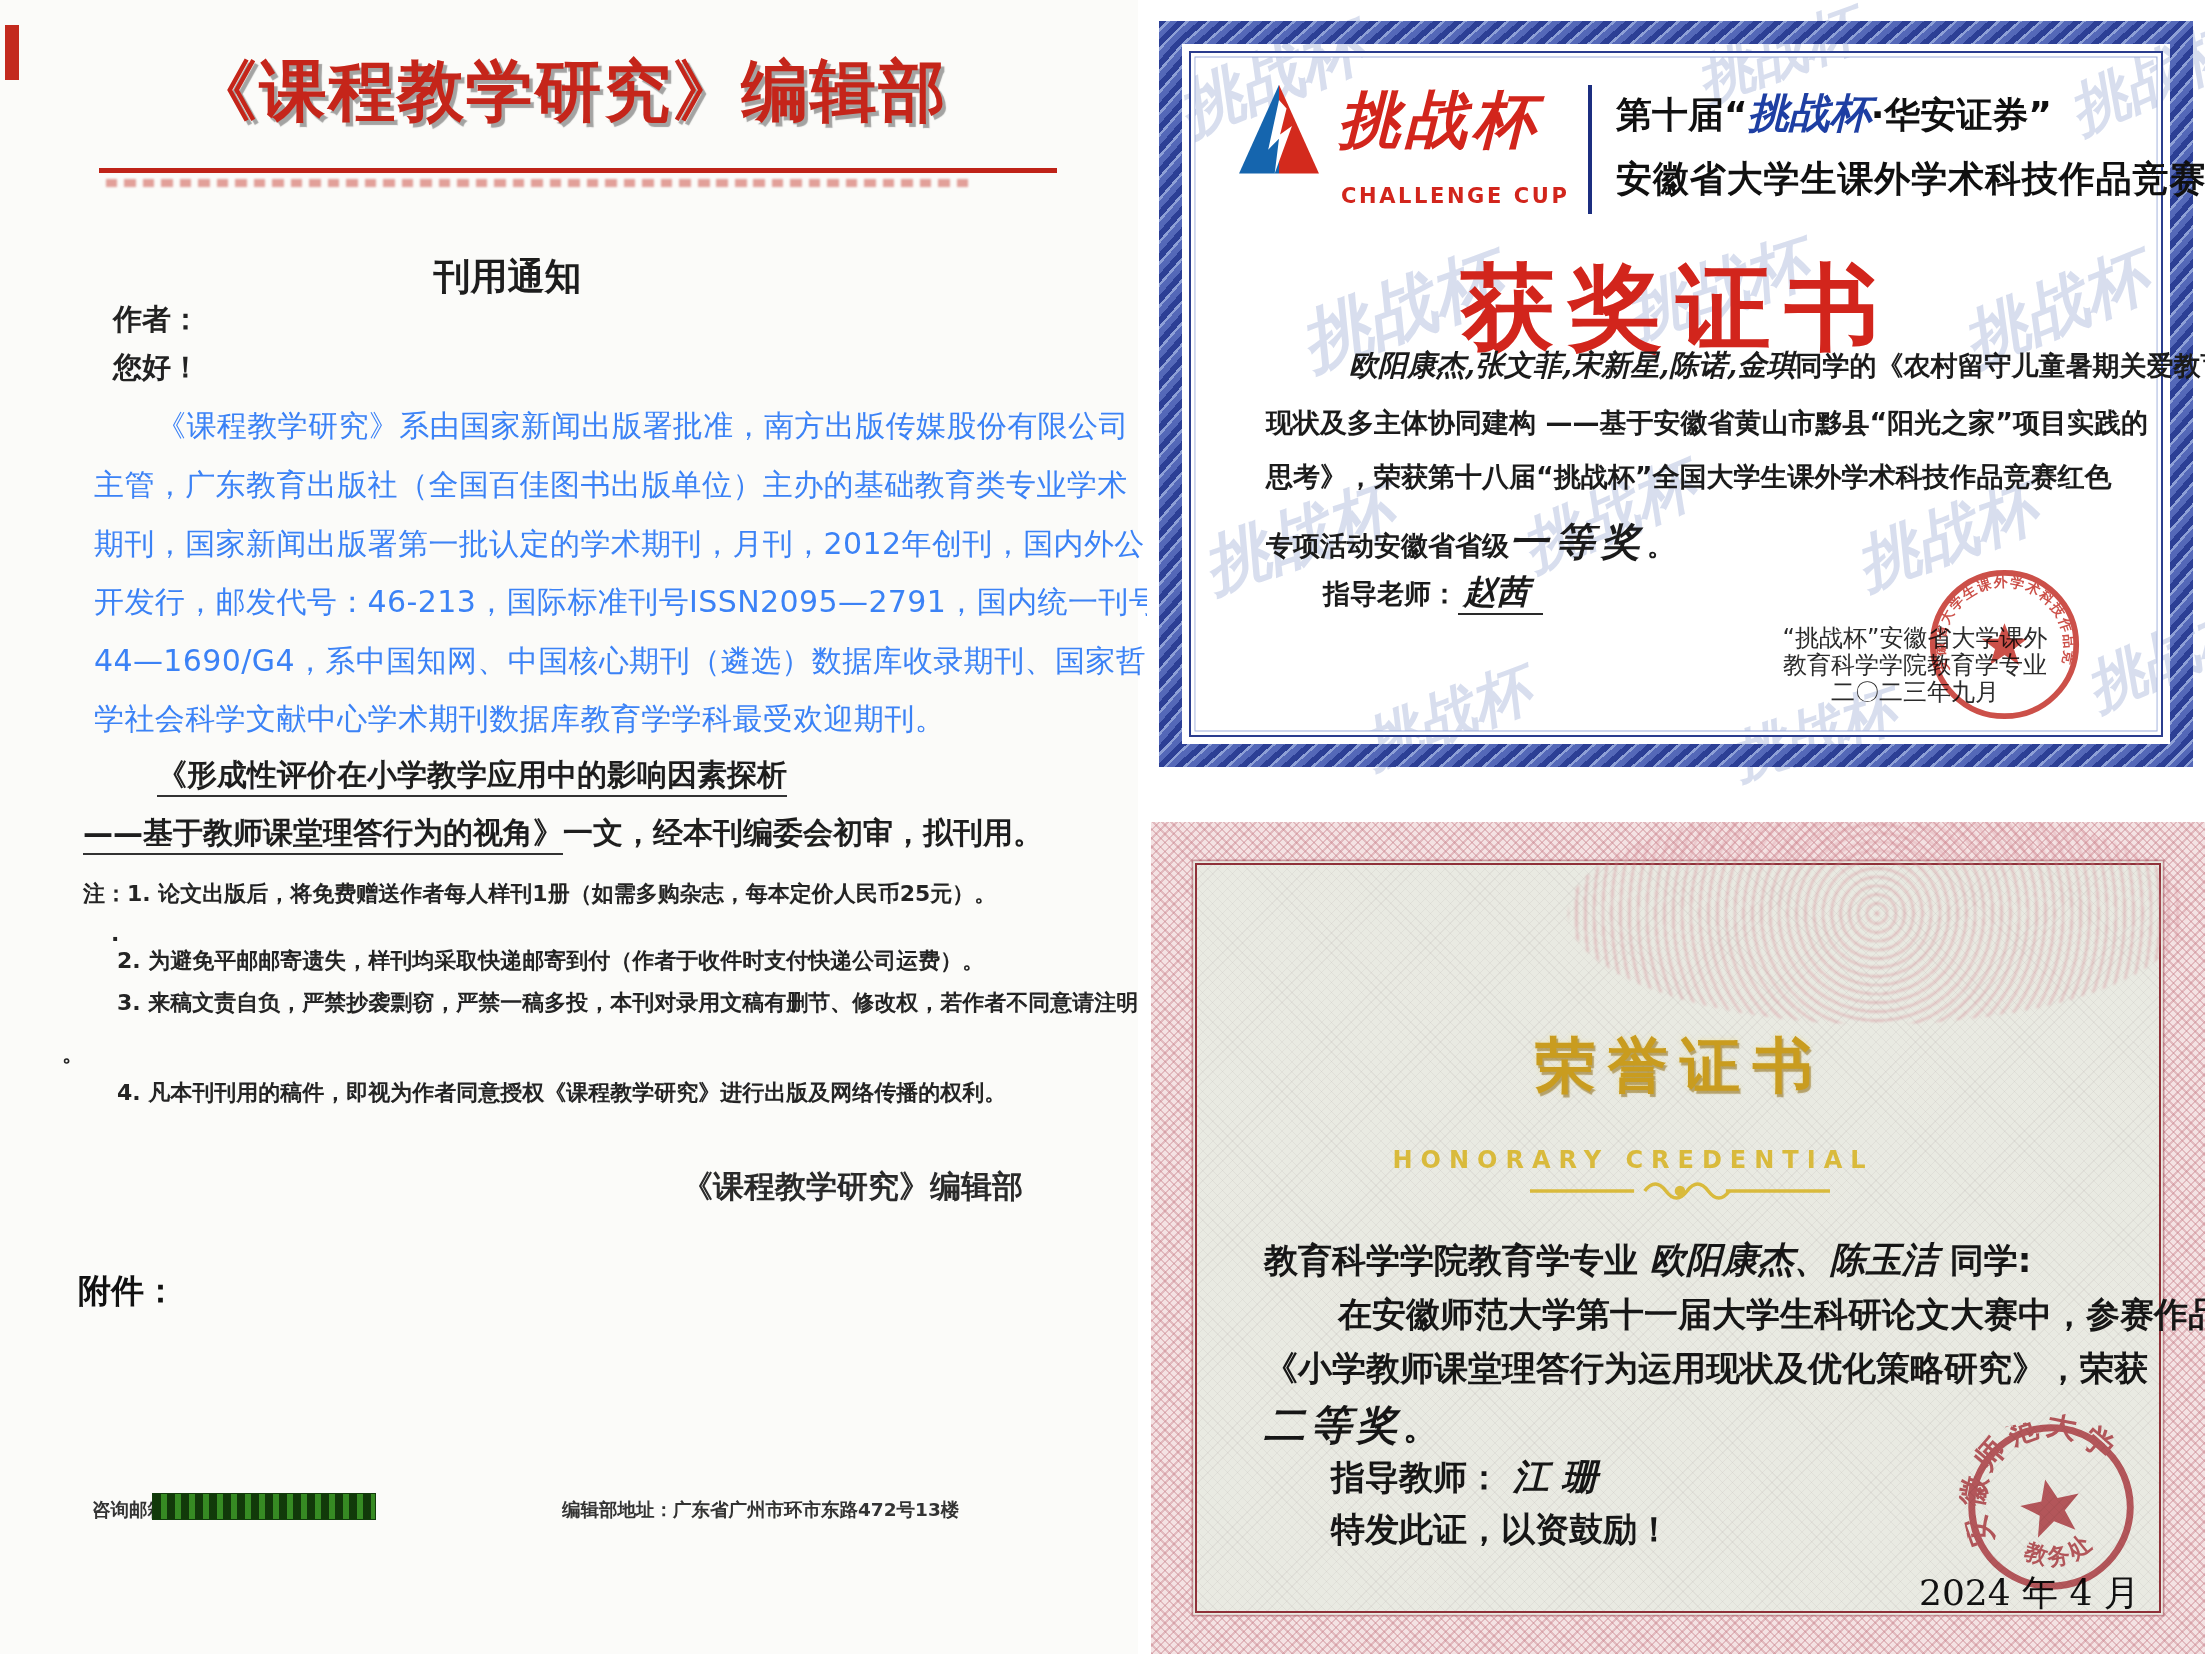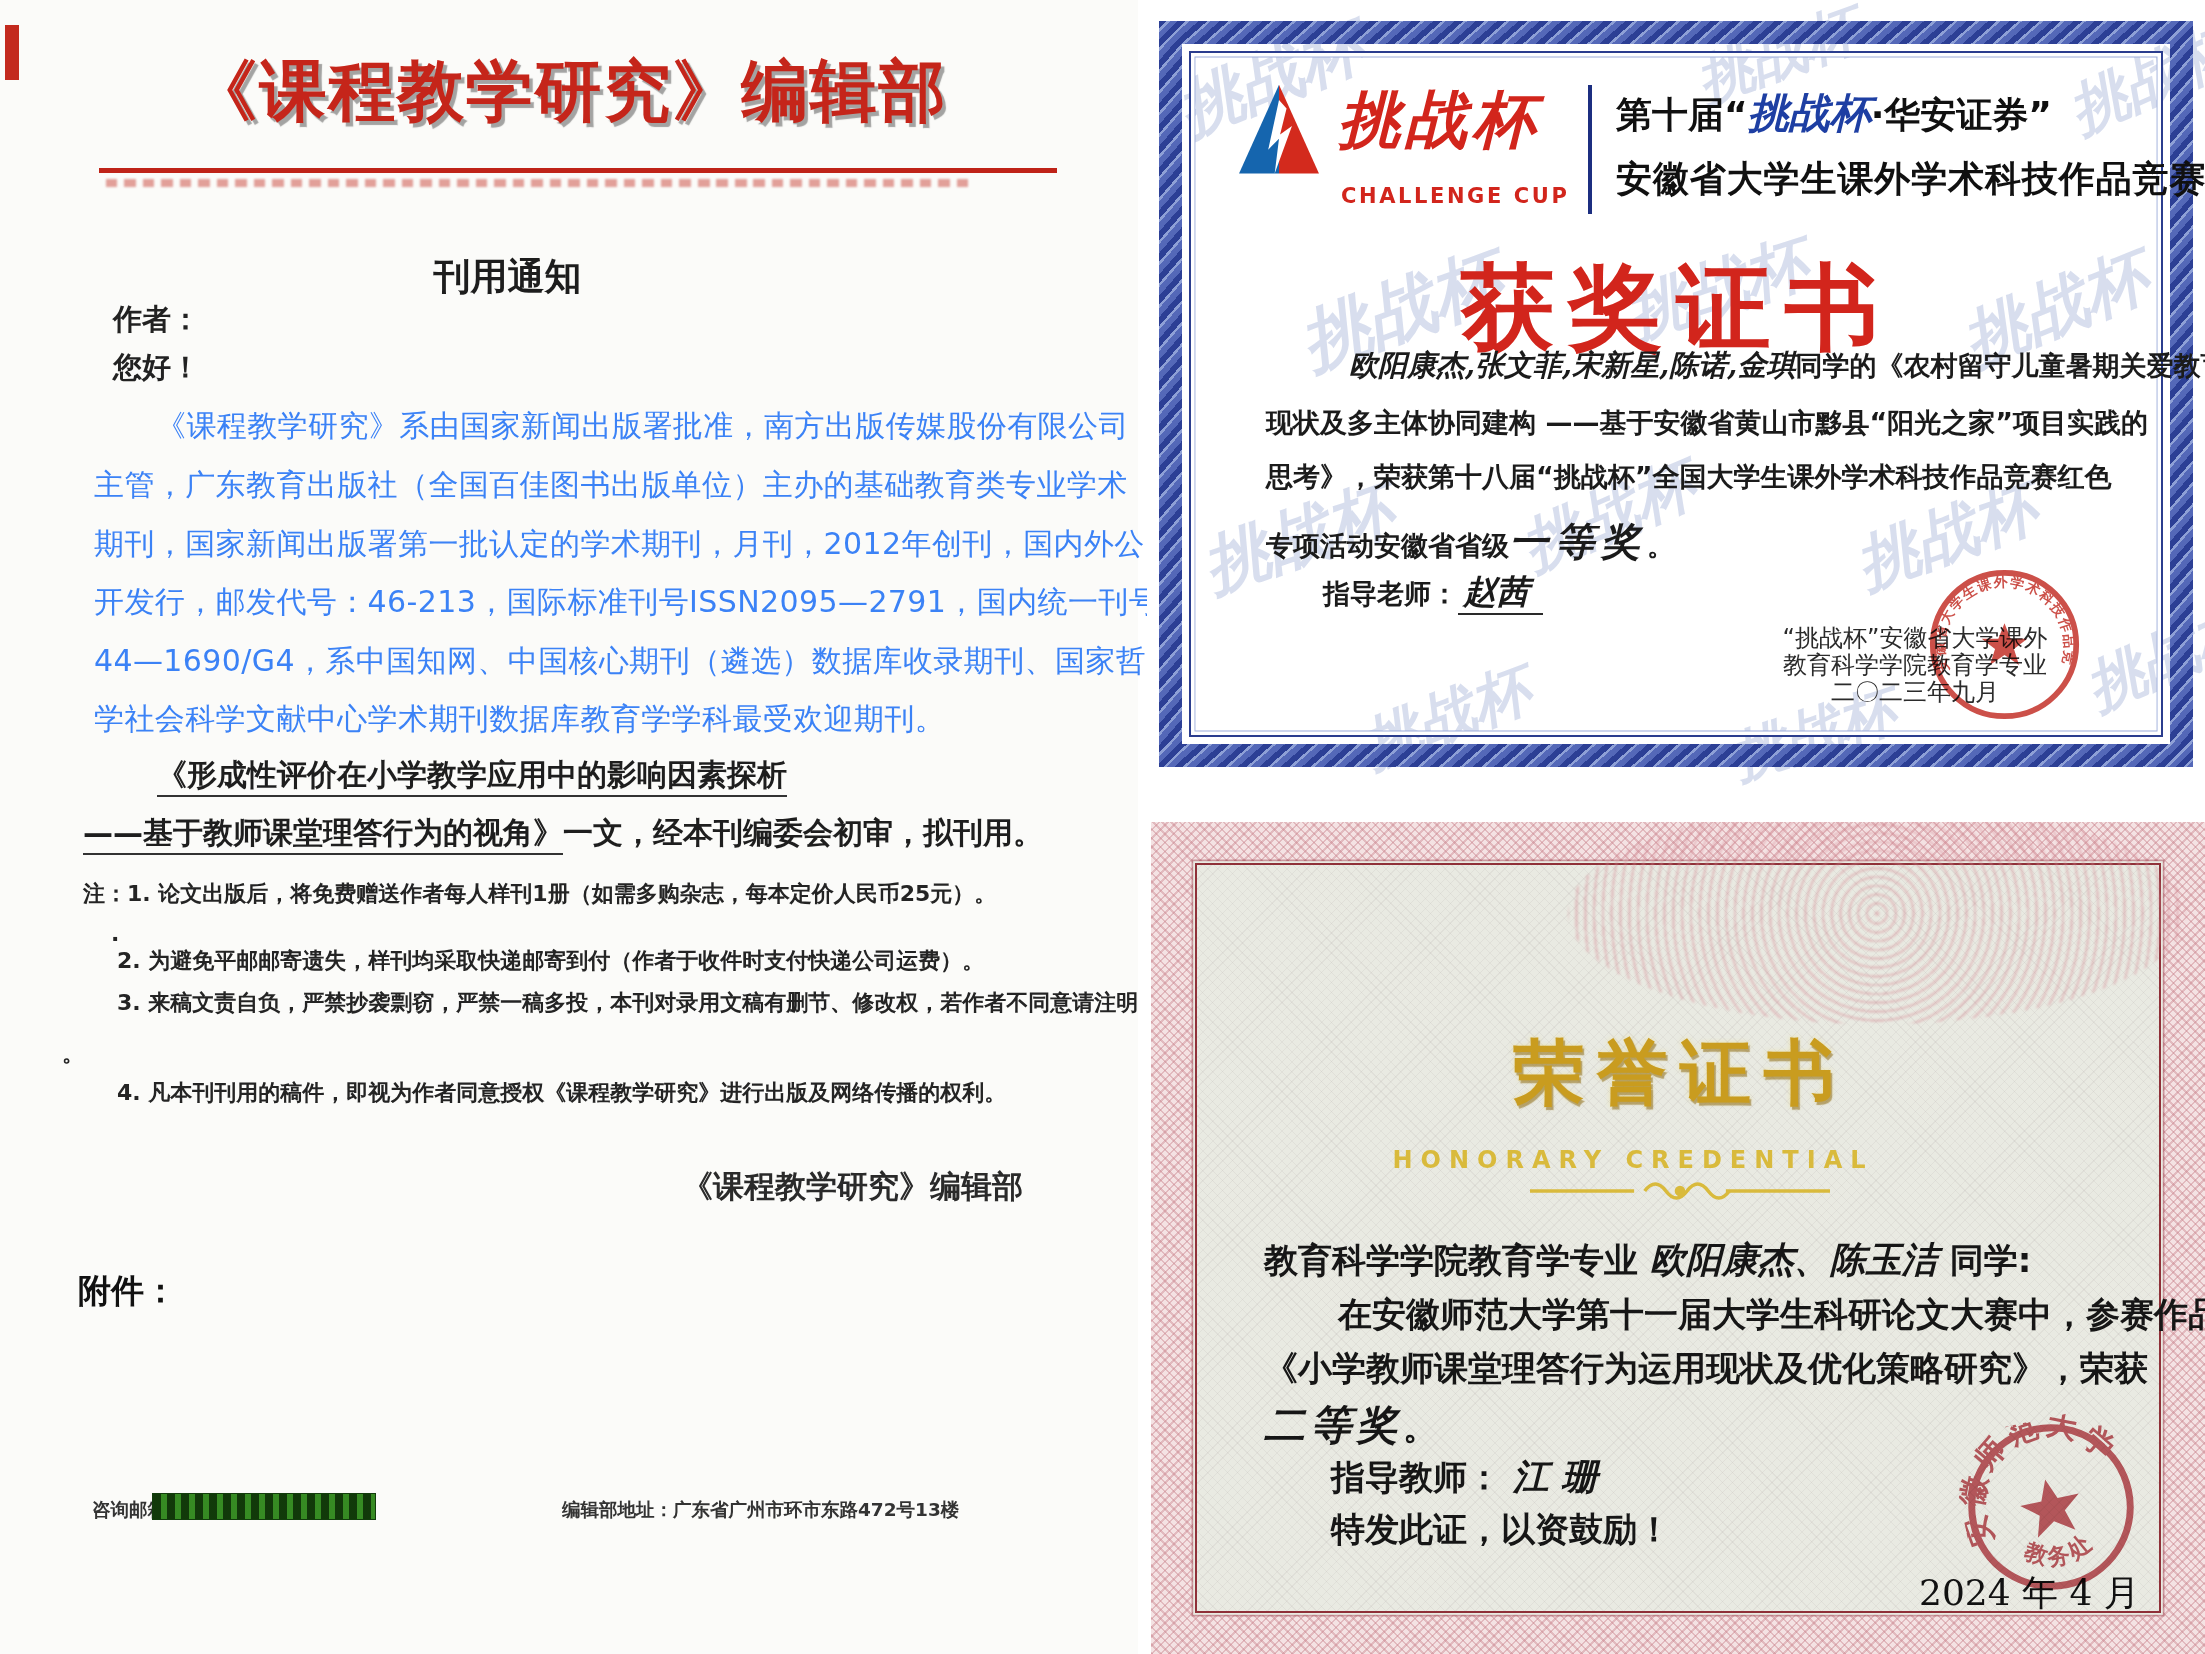--- a/index.html
+++ b/index.html
@@ -81,21 +81,21 @@
     background-image:
       repeating-linear-gradient(45deg,rgba(170,160,160,.14) 0 0.9px,transparent 0.9px 7px),
       repeating-linear-gradient(-45deg,rgba(170,160,160,.14) 0 0.9px,transparent 0.9px 7px);
     border:2.6px solid #8f3038;box-shadow:0 0 0 1.8px #e9eae2,0 0 0 3.5px rgba(150,60,70,.45);
   }
   .rosette{
     left:371px;top:-62px;width:618px;height:221px;border-radius:50%;opacity:.75;filter:blur(0.9px);
     background:repeating-radial-gradient(circle at 50% 50%,rgba(214,140,150,.55) 0 2.6px,rgba(255,255,255,0) 2.6px 8.8px);
   }
   .cert2-title{
-    left:0;top:161px;width:966px;text-align:center;font-size:71px;font-weight:bold;color:#c99c1f;
+    left:0;top:161px;width:966px;text-align:center;font-size:60px;font-weight:bold;color:#c99c1f;
     letter-spacing:12.4px;text-shadow:1.8px 2.6px 0.9px rgba(140,105,20,.55),0 0 5.3px rgba(240,220,120,.5);
     font-family:"DejaVu Serif","Liberation Serif",serif;
   }
   .cert2-sub{left:0;top:281px;width:872px;text-align:center;font-size:24px;font-weight:bold;color:#d9ba3c;letter-spacing:8px;}
   .c2text{font-size:34px;font-weight:600;color:#161616;white-space:nowrap;}
   .c2script{font-size:36px;}
   .c2award{font-size:41px;letter-spacing:5.3px;}
   .c2date{font-family:"DejaVu Serif","Liberation Serif",serif;font-size:36px;color:#111;font-weight:500;}
 </style>
 </head>

